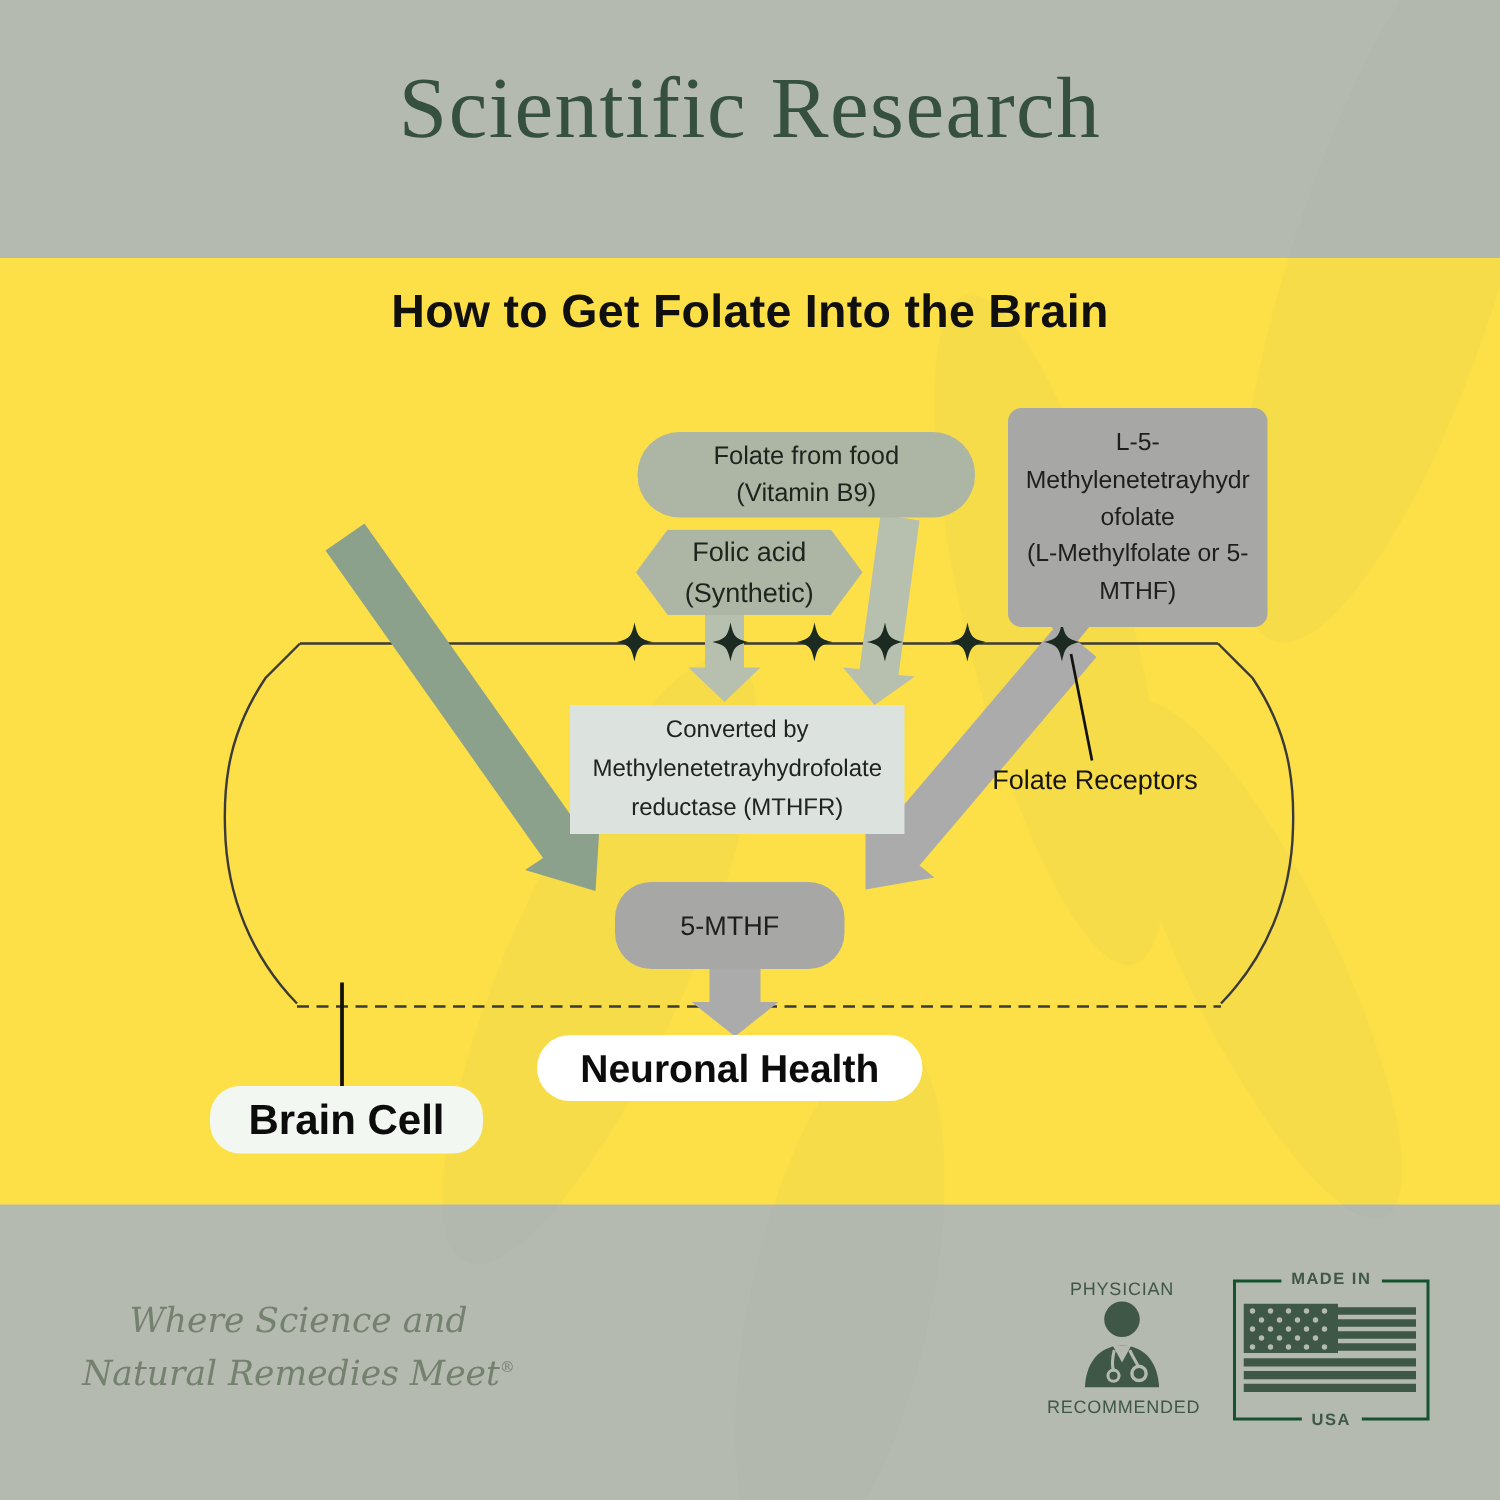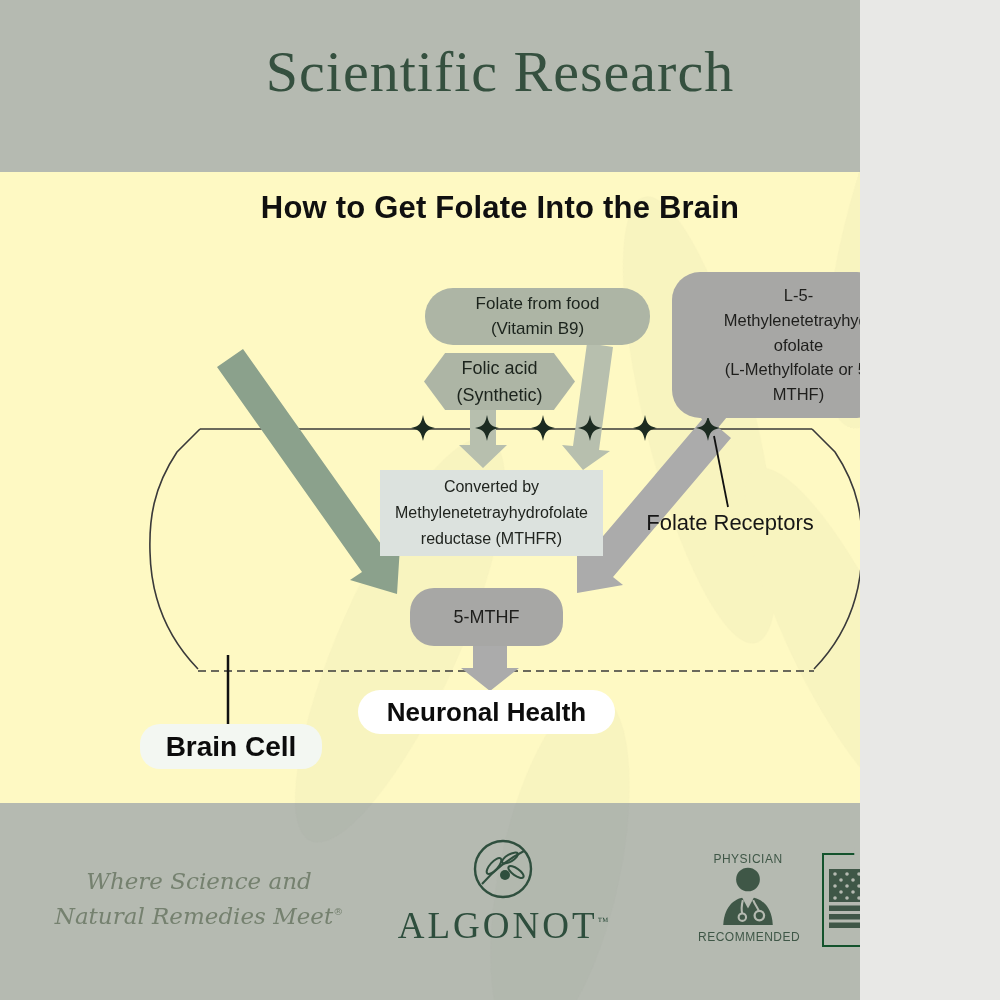--- a/index.html
+++ b/index.html
@@ -1,48 +1,48 @@
 <!DOCTYPE html>
 <html><head>
 <meta charset="utf-8">
 <style>
   html,body{margin:0;padding:0;background:#e8e8e6;}
-  #stage{position:relative;width:860px;height:1000px;overflow:hidden;
-         background:#fef9c3;font-family:"Liberation Sans",sans-serif;}
+  #stage{position:relative;width:1000px;height:1000px;overflow:hidden;
+         background:#fde047;font-family:"Liberation Sans",sans-serif;}
   .band{position:absolute;left:0;width:1000px;background:#b5bab1;}
   #band-top{top:0;height:172px;}
   #band-bottom{top:803px;height:197px;}
   #header-title{position:absolute;top:38px;left:0;width:1000px;text-align:center;
       font-family:"Liberation Serif","DejaVu Serif",serif;font-size:58px;font-weight:500;
       color:#35503f;letter-spacing:1px;z-index:3;}
   #diagram-title{position:absolute;top:190px;left:0;width:1000px;text-align:center;
       font-size:31px;font-weight:800;color:#101010;z-index:3;letter-spacing:.2px;}
   #canvas{position:absolute;top:0;left:0;z-index:1;}
   .node{position:absolute;z-index:2;display:flex;align-items:center;justify-content:center;
         text-align:center;white-space:pre-line;color:#1c241d;}
   #node-folinic{left:130px;top:253px;width:232px;height:112px;background:#80927f;
       clip-path:polygon(8% 0%,92% 0%,100% 22%,100% 78%,92% 100%,8% 100%,0% 78%,0% 22%);
       font-size:16px;line-height:1.55;}
   #node-food{left:425px;top:288px;width:225px;height:57px;background:#adb5a5;
       border-radius:28px;font-size:17px;line-height:1.45;}
   #node-folic{left:424px;top:353px;width:151px;height:57px;background:#adb5a5;
       clip-path:polygon(14% 0%,86% 0%,100% 50%,86% 100%,14% 100%,0% 50%);
       font-size:18px;line-height:1.45;}
   #node-l5{left:672px;top:272px;width:173px;height:146px;background:#a7a7a5;
-      border-radius:28px;font-size:16.5px;line-height:1.5;color:#1e1e1c;padding-left:40px;}
+      border-radius:9px;font-size:16.5px;line-height:1.5;color:#1e1e1c;}
   #node-mthfr{left:380px;top:470px;width:223px;height:86px;background:#dce2de;
       font-size:16px;line-height:1.62;color:#20241f;}
   #node-5mthf{left:410px;top:588px;width:153px;height:58px;background:#a7a7a5;
       border-radius:24px;font-size:18px;color:#1e1e1c;}
   #node-neuronal{left:358px;top:690px;width:257px;height:44px;background:#ffffff;
       border-radius:22px;font-size:26px;font-weight:800;color:#0c0c0c;}
   #label-brain-cell{left:140px;top:724px;width:182px;height:45px;background:#f3f7f2;
       border-radius:20px;font-size:28px;font-weight:800;color:#0c0c0c;}
   #label-receptors{position:absolute;left:645px;top:510px;width:170px;text-align:center;
-      font-size:22px;color:#161616;z-index:2;}
+      font-size:18px;color:#161616;z-index:2;}
   
   #tagline{position:absolute;left:38px;top:864px;width:322px;text-align:center;z-index:2;
       font-family:"DejaVu Serif",serif;font-style:italic;font-size:23px;color:#75816f;
       line-height:1.5;white-space:pre-line;}
   #tagline sup{font-size:10px;}
   #brand-block{position:absolute;left:388px;top:838px;width:230px;text-align:center;z-index:2;}
   #brand-mark{display:block;margin:0 auto;}
   #brand-name{font-family:"Liberation Serif","DejaVu Serif",serif;font-size:37px;
       color:#2e4e3d;letter-spacing:3px;margin-top:4px;}
   #brand-name sup{font-size:11px;letter-spacing:0;}
@@ -118,31 +118,20 @@
 Methylenetetrayhydrofolate
 reductase (MTHFR)</div>
   <div class="node" id="node-5mthf">5-MTHF</div>
   <div class="node" id="label-brain-cell">Brain Cell</div>
   <div class="node" id="node-neuronal">Neuronal Health</div>
   <div id="label-receptors">Folate Receptors</div>
 
   <div id="tagline"><span>Where Science and
 Natural Remedies Meet</span><sup>®</sup></div>
 
-  <div id="brand-block">
-    <svg id="brand-mark" width="62" height="62" viewBox="0 0 62 62">
-      <circle cx="31" cy="31" r="28" fill="none" stroke="#2f4f3e" stroke-width="2.4"></circle>
-      <path d="M10,46 C24,30 38,20 52,13" fill="none" stroke="#2f4f3e" stroke-width="2"></path>
-      <ellipse cx="22" cy="28" rx="10" ry="4" transform="rotate(-48 22 28)" fill="none" stroke="#2f4f3e" stroke-width="2"></ellipse>
-      <ellipse cx="38" cy="20" rx="9" ry="3.5" transform="rotate(-30 38 20)" fill="none" stroke="#2f4f3e" stroke-width="2"></ellipse>
-      <ellipse cx="44" cy="34" rx="9" ry="3.5" transform="rotate(35 44 34)" fill="none" stroke="#2f4f3e" stroke-width="2"></ellipse>
-      <circle cx="33" cy="37" r="5" fill="#2f4f3e"></circle>
-    </svg>
-    <div id="brand-name"><span>ALGONOT</span><sup>™</sup></div>
-  </div>
 
   <div id="physician">
     <div class="badge-label">PHYSICIAN</div>
     <svg width="66" height="60" viewBox="0 0 64 58">
       <circle cx="32" cy="13" r="11.5" fill="#3f5747"></circle>
       <path d="M8,57 C9,38 20,30 32,30 C44,30 55,38 56,57 Z" fill="#3f5747"></path>
       <polygon points="26,30 32,41 38,30" fill="#b5bab1"></polygon>
       <path d="M27,33 C25.5,39 25.5,43 26.5,46.5" fill="none" stroke="#b5bab1" stroke-width="2"></path>
       <circle cx="26.5" cy="49.5" r="3.6" fill="none" stroke="#b5bab1" stroke-width="2"></circle>
       <path d="M37,33 C39.5,39 42,41 42.5,44" fill="none" stroke="#b5bab1" stroke-width="2"></path>

